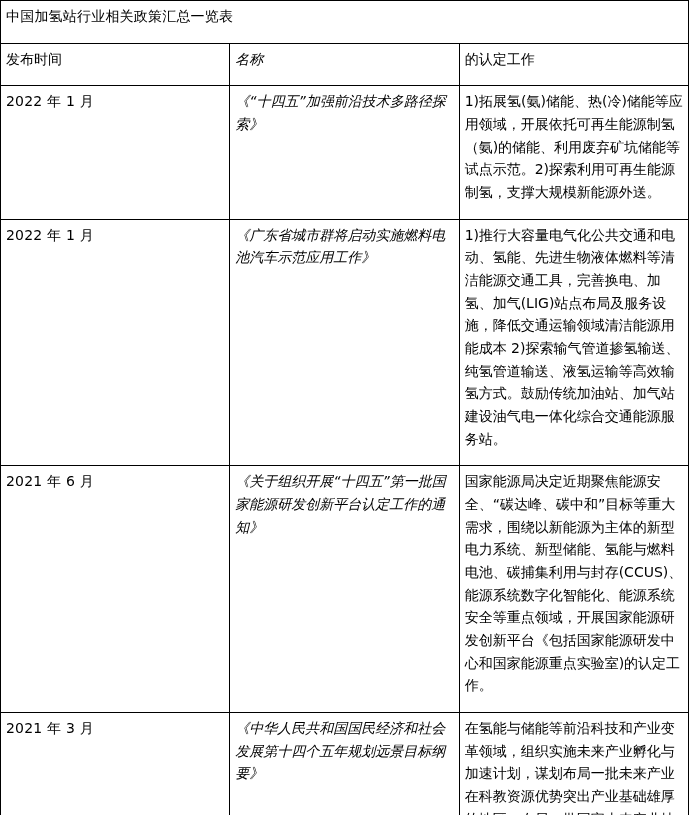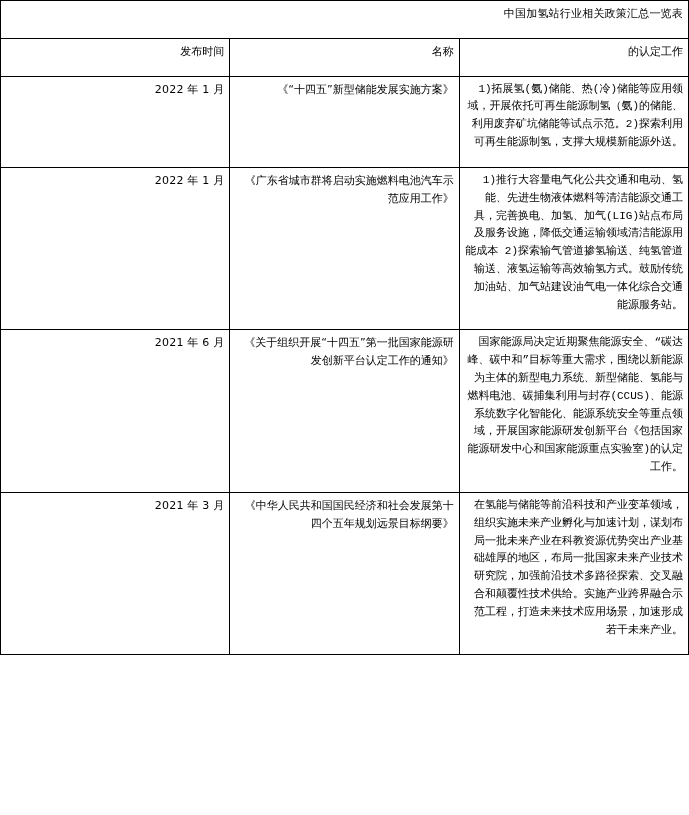--- a/index.html
+++ b/index.html
@@ -21,72 +21,71 @@
   table.policy-table {
     width: 689px;
     border-collapse: collapse;
     table-layout: fixed;
   }
   table.policy-table td,
   table.policy-table th {
     border: 1px solid #000000;
     vertical-align: top;
     padding: 4px 5px 15px 5px;
-    font-size: 11px;
+    font-size: 14px;
     line-height: 1.62;
     font-weight: normal;
-    text-align: right;
+    text-align: left;
   }
   .title-cell {
     text-align: center;
     font-weight: bold;
     font-size: 13.5px;
     padding: 3px 4px 4px 4px;
     line-height: 1.4;
     letter-spacing: 0.2px;
   }
   .head-cell {
     font-size: 12.5px;
     padding: 4px 5px 5px 5px;
     line-height: 1.6;
     margin-left: 21px;
   }
   .col-date { width: 88px; }
-  .col-name { width: 248px; }
+  .col-name { width: 248px; font-style: italic; }
   .col-content { width: 353px; }
   .date-cell {
     white-space: nowrap;
     letter-spacing: 0.2px;
   }
   .name-cell {
     word-break: break-all;
   }
   .content-cell {
     word-break: break-all;
-    font-family: Liberation Mono, monospace;
   }
 </style>
 </head>
 <body>
 
 <div class="page">
   <table class="policy-table">
     <tbody>
       <tr>
         <td class="title-cell" colspan="3">中国加氢站行业相关政策汇总一览表</td>
       </tr>
       <tr>
         <td class="head-cell col-date">发布时间</td>
         <td class="head-cell col-name">名称</td>
         <td class="head-cell col-content">的认定工作</td>
       </tr>
 
       <tr>
         <td class="date-cell col-date">2022 年 1 月</td>
-        <td class="name-cell col-name">《“十四五”新型储能发展实施方案》</td>
+        <td class="name-cell col-name">《“十四五”加强前沿技术多路径探索》</td>
         <td class="content-cell col-content">1)拓展氢(氨)储能、热(冷)储能等应用领域，开展依托可再生能源制氢（氨)的储能、利用废弃矿坑储能等试点示范。2)探索利用可再生能源制氢，支撑大规模新能源外送。</td>
       </tr>
 
       <tr>
         <td class="date-cell col-date">2022 年 1 月</td>
         <td class="name-cell col-name">《广东省城市群将启动实施燃料电池汽车示范应用工作》</td>
         <td class="content-cell col-content">1)推行大容量电气化公共交通和电动、氢能、先进生物液体燃料等清洁能源交通工具，完善换电、加氢、加气(LIG)站点布局及服务设施，降低交通运输领域清洁能源用能成本 2)探索输气管道掺氢输送、纯氢管道输送、液氢运输等高效输氢方式。鼓励传统加油站、加气站建设油气电一体化综合交通能源服务站。</td>
       </tr>
 
 

